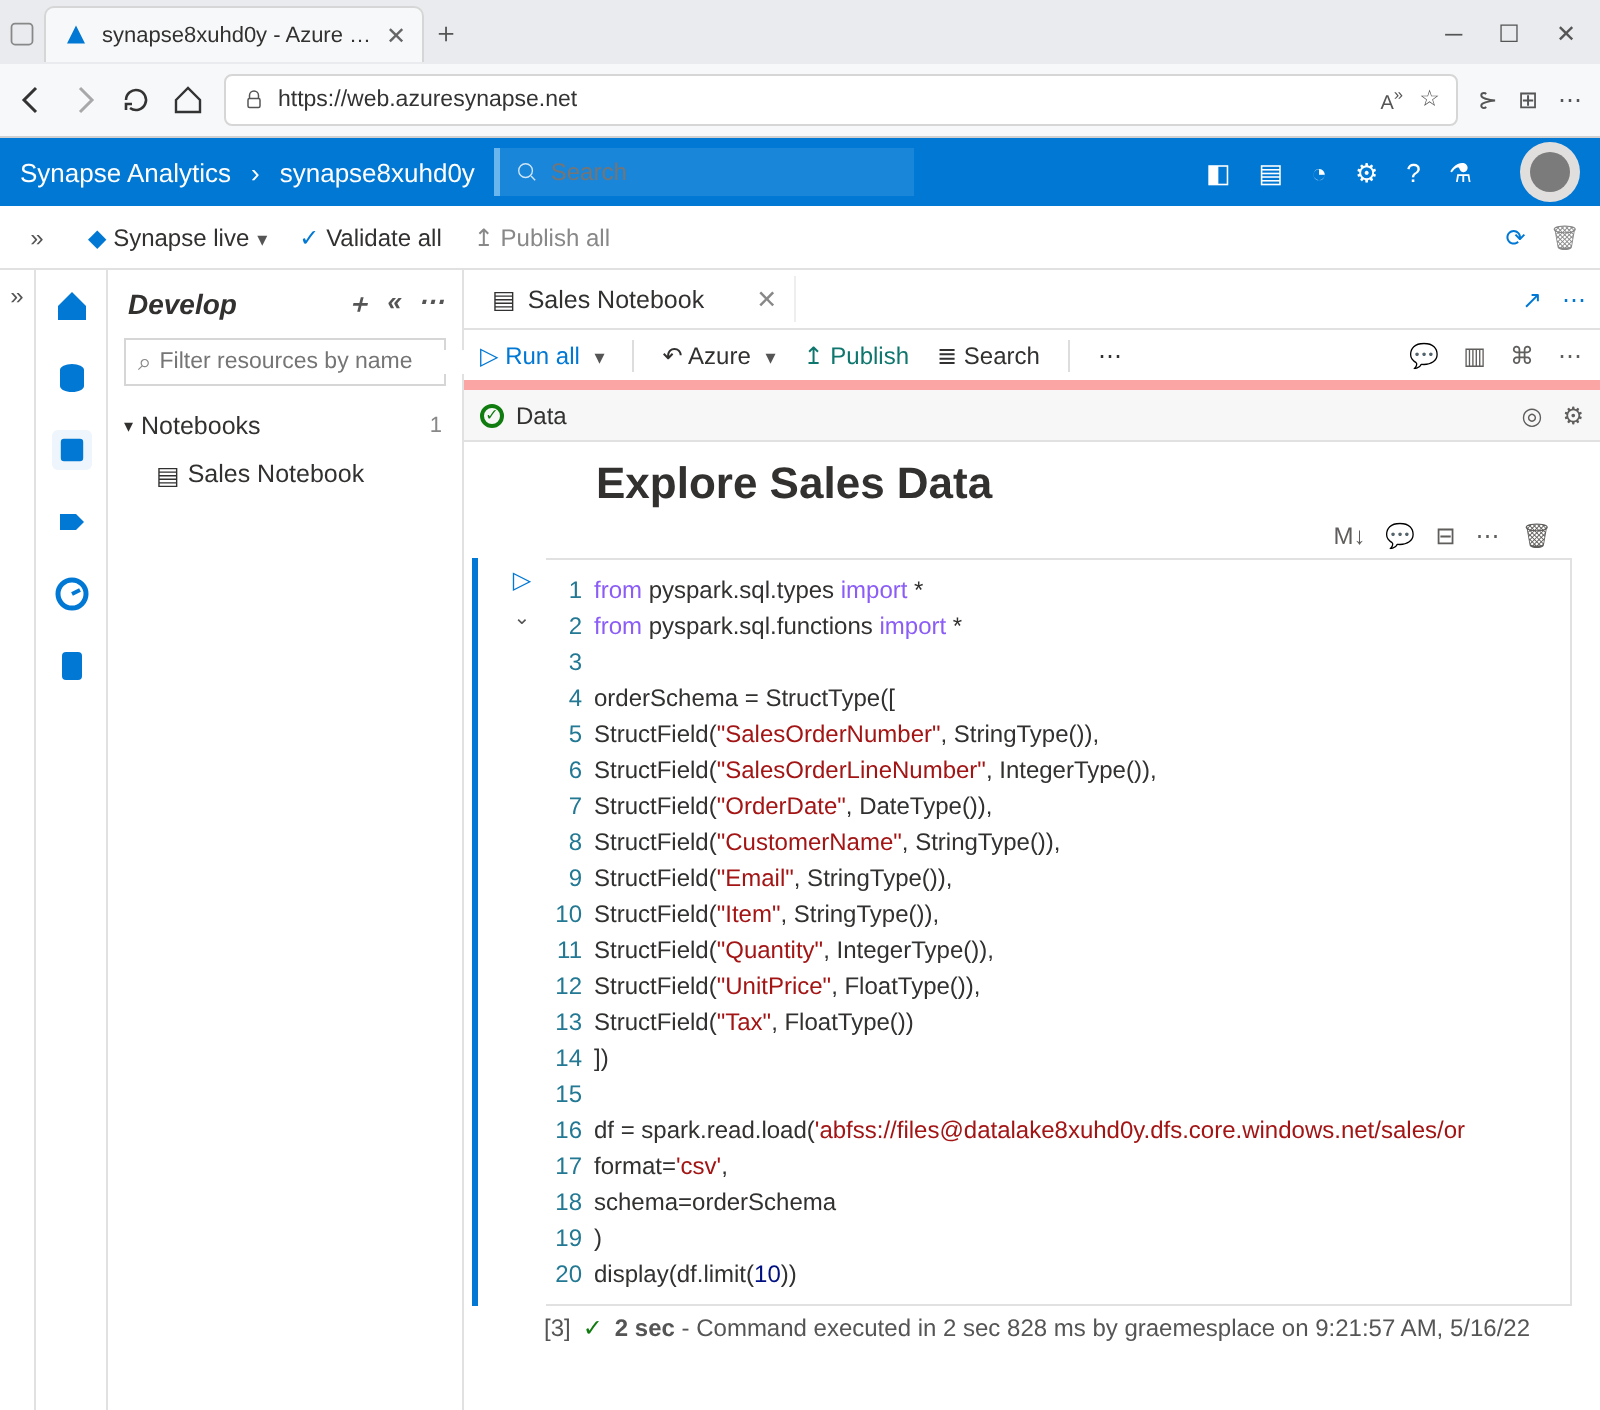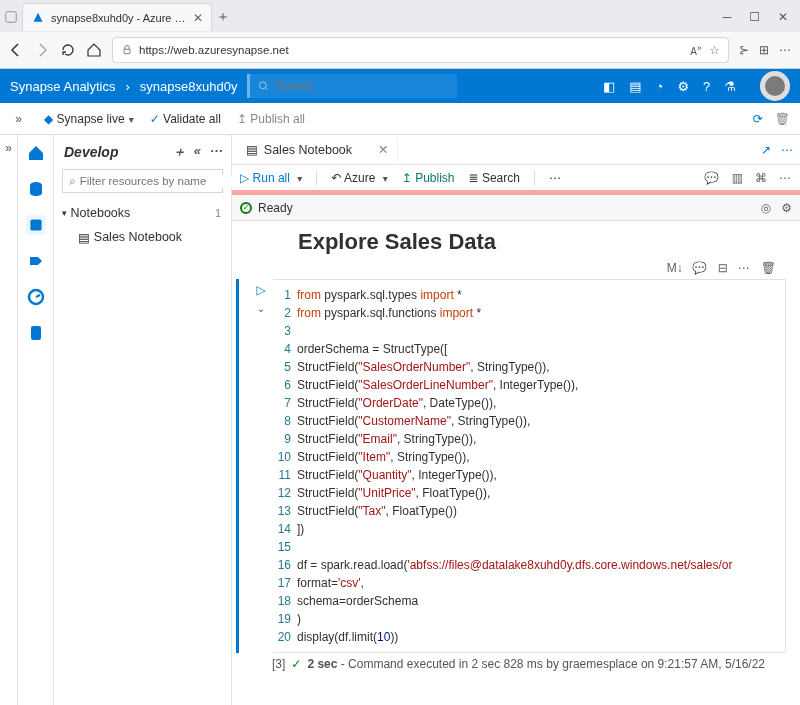--- a/index.html
+++ b/index.html
@@ -56,21 +56,21 @@
   .nb-body { flex:1; overflow:auto; padding:8px 4px 8px 4px; }
   .nb-title { font-size:22px; font-weight:700; margin:0 0 6px 62px; }
   .nb-sub { font-size:12.5px; margin:0 0 14px 62px; }
   .cell-actions { display:flex; gap:10px; justify-content:flex-end; padding-right:20px; margin-bottom:4px; color:#605e5c; }
   .cell { display:flex; border-left:3px solid #0078d4; margin:0 10px 0 0; }
   .cell-run { width:24px; display:flex; flex-direction:column; align-items:center; padding-top:4px; color:#0078d4; gap:6px; }
   .code-wrap { flex:1; border:1px solid #e1e1e1; border-left:none; }
   .code { display:flex; font-family:"Consolas","Courier New",monospace; font-size:12px; line-height:1.5; padding:6px 0; overflow:hidden; white-space:nowrap; }
   .gutter { width:24px; text-align:right; color:#237893; padding-right:6px; user-select:none; }
   .src { flex:1; overflow:hidden; }
-  .kw { color:#c2410c; }
+  .kw { color:#8b5cf6; }
   .fn { color:#001080; }
   .str { color:#a31515; }
   .cell-status { margin:4px 0 4px 36px; font-size:12px; color:#555; display:flex; align-items:center; gap:6px; }
   .job { margin-left:36px; padding-top:4px; display:flex; align-items:center; gap:10px; font-size:12px; }
   .dots { letter-spacing:1px; }
 </style>
 </head>
 <body>
 
 <div class="browser-top">
@@ -249,21 +249,21 @@
       <span class="dots">⋯</span>
       <div class="right">
         <span>💬</span>
         <span>▥</span>
         <span>⌘</span>
         <span class="dots">⋯</span>
       </div>
     </div>
     <div class="nb-status">
       <span class="status-dot">✓</span>
-      <span>Ready</span>
+      <span>Data</span>
       <div class="right">
         <span>◎</span>
         <span>⚙</span>
       </div>
     </div>
 
     <div class="nb-body">
       <div class="nb-title">Explore Sales Data</div>
 
       <div class="cell-actions">

